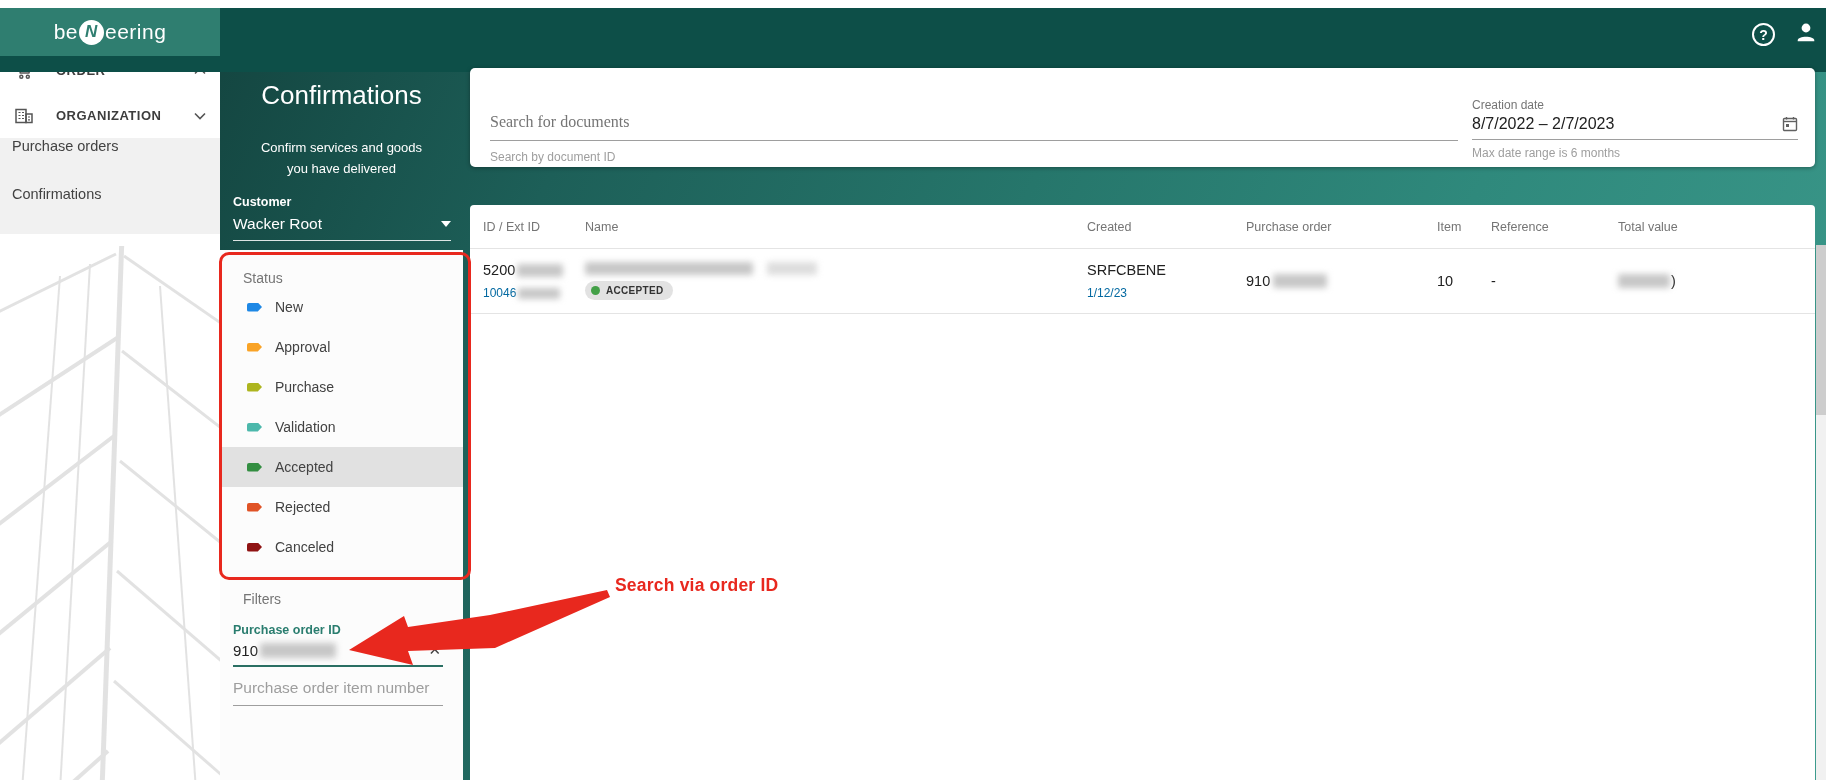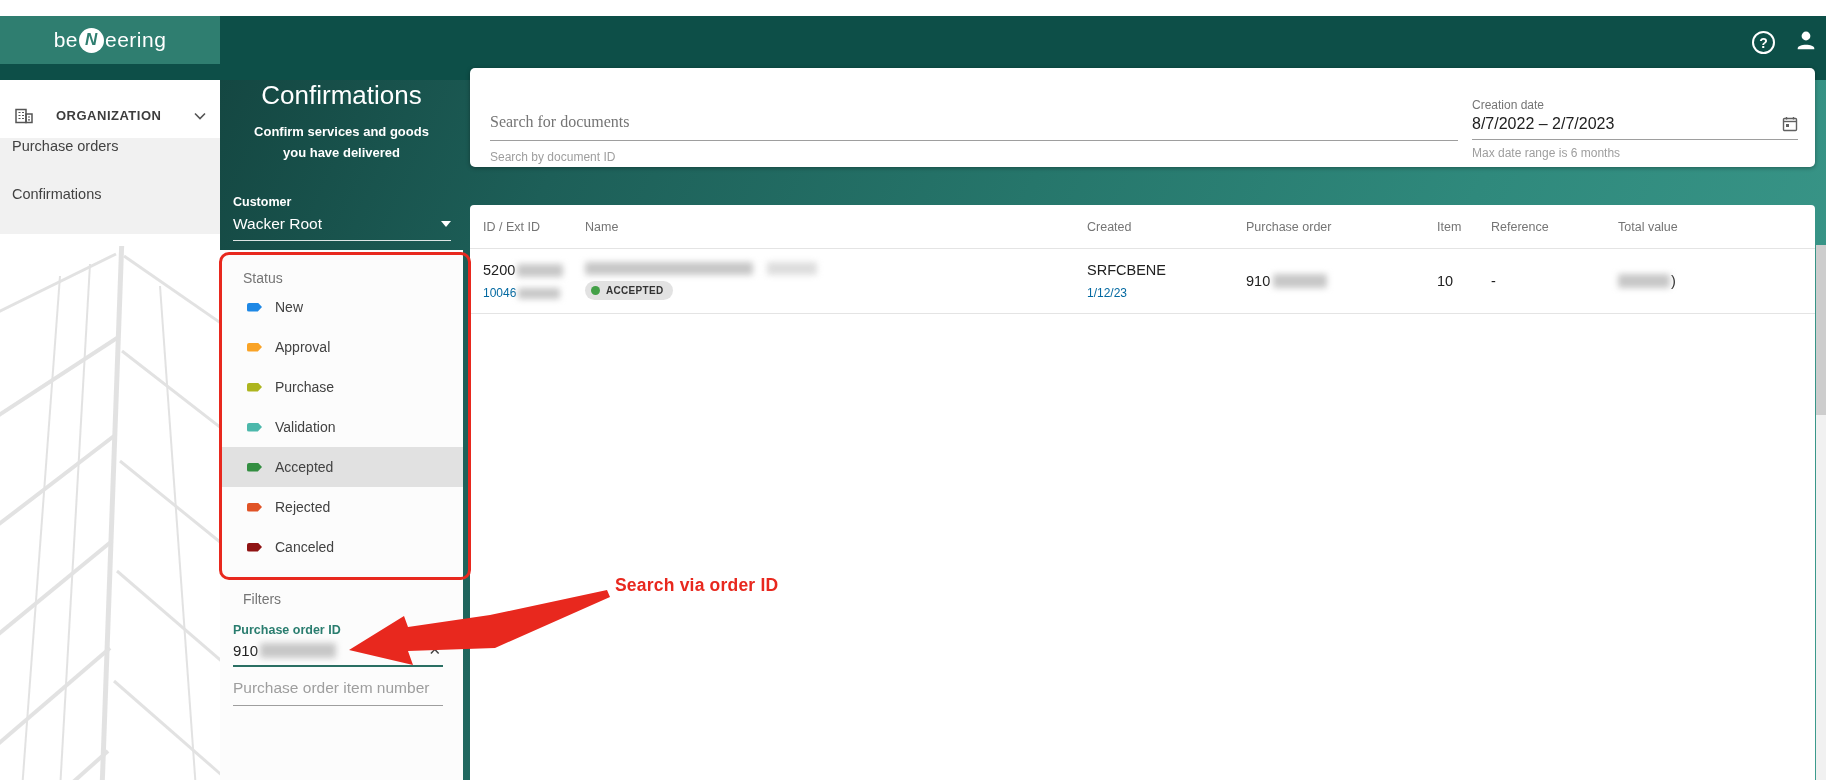--- a/index.html
+++ b/index.html
@@ -1,20 +1,20 @@
 <!DOCTYPE html>
 <html><head>
 <meta charset="utf-8">
 <style>
   html,body{margin:0;padding:0}
   body{width:1826px;height:780px;position:relative;overflow:hidden;
        font-family:"Liberation Sans",sans-serif;background:#fff;}
 
   
-  #topbar{position:absolute;left:0;top:16px;width:1826px;height:64px;background:#0d4f48;z-index:5}
+  #topbar{position:absolute;left:0;top:8px;width:1826px;height:64px;background:#0d4f48;z-index:5}
   #logo-block{position:absolute;left:0;top:0;width:220px;height:48px;background:#2f7e70;
               display:flex;align-items:center;justify-content:center}
   .logo-text{color:#fff;font-size:21px;font-weight:500;letter-spacing:.5px;display:flex;align-items:center}
   .logo-n{width:25px;height:25px;border-radius:50%;background:#fff;color:#2f7e70;
           display:flex;align-items:center;justify-content:center;font-weight:700;font-style:italic;
           margin:0 1px;font-size:17px}
   #help-icon{position:absolute;left:1752px;top:15px;width:19px;height:19px;border:2px solid #fff;
              border-radius:50%;color:#fff;font-size:14px;font-weight:bold;display:flex;
              align-items:center;justify-content:center;cursor:pointer}
   #user-icon{position:absolute;left:1795px;top:13px;cursor:pointer}
@@ -30,21 +30,21 @@
                 font-size:14.5px;cursor:pointer}
   #building{position:absolute;left:0;top:198px;width:220px;height:534px;overflow:hidden}
 
   
   #main-bg{position:absolute;left:220px;top:48px;width:1606px;height:732px;
            background:linear-gradient(115deg,#144641 0%,#1d5f58 20%,#26766b 45%,#2f897c 68%,#3d9b8d 100%)}
 
   
   #panel-head{position:absolute;left:220px;top:48px;width:243px;color:#fff;text-align:center;z-index:6}
   #panel-title{margin:32px 0 0 0;font-size:26px;font-weight:500}
-  #panel-subtitle{margin:10px auto 0;font-size:13px;line-height:21px;width:185px;font-weight:bold}
+  #panel-subtitle{margin:26px auto 0;font-size:13px;line-height:21px;width:185px;font-weight:normal}
   #customer{position:absolute;left:233px;top:195px;width:218px;color:#fff;z-index:6;cursor:pointer}
   #customer-label{font-size:12.5px;font-weight:bold}
   #customer-value{display:flex;align-items:center;font-size:15.5px;font-weight:500;margin-top:6px;
                   padding-bottom:7px;border-bottom:1.5px solid rgba(255,255,255,.85)}
   #customer-caret{margin-left:auto;width:0;height:0;border-left:5px solid transparent;
                   border-right:5px solid transparent;border-top:6px solid #fff}
 
   
   #filter-panel{position:absolute;left:220px;top:250px;width:243px;height:530px;background:#fcfcfc;z-index:6}
   #status-label{padding:20px 0 0 23px;color:#757575;font-size:14px}

